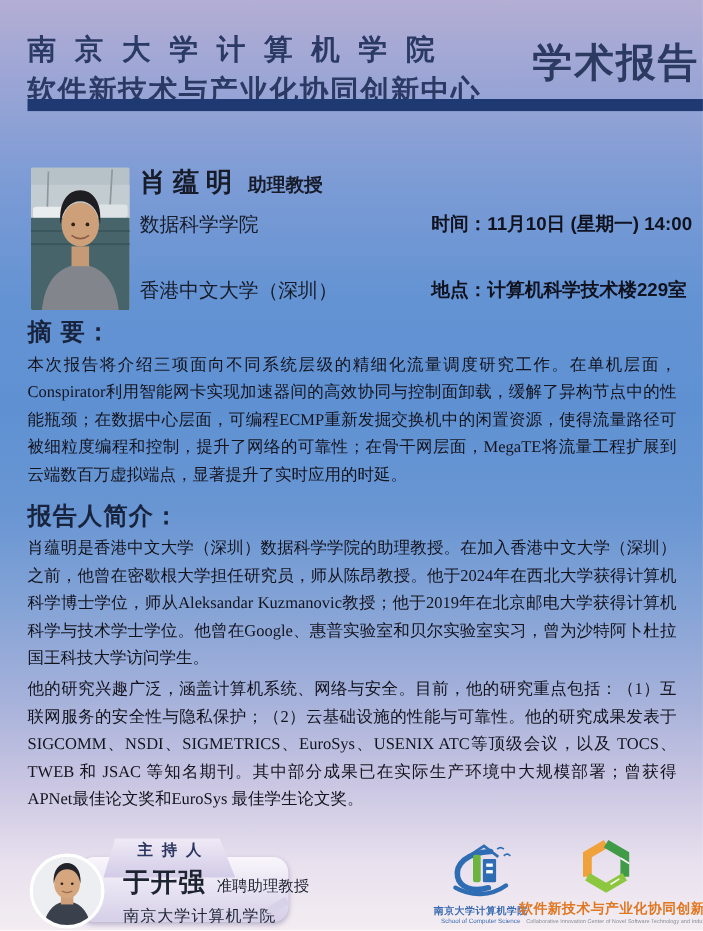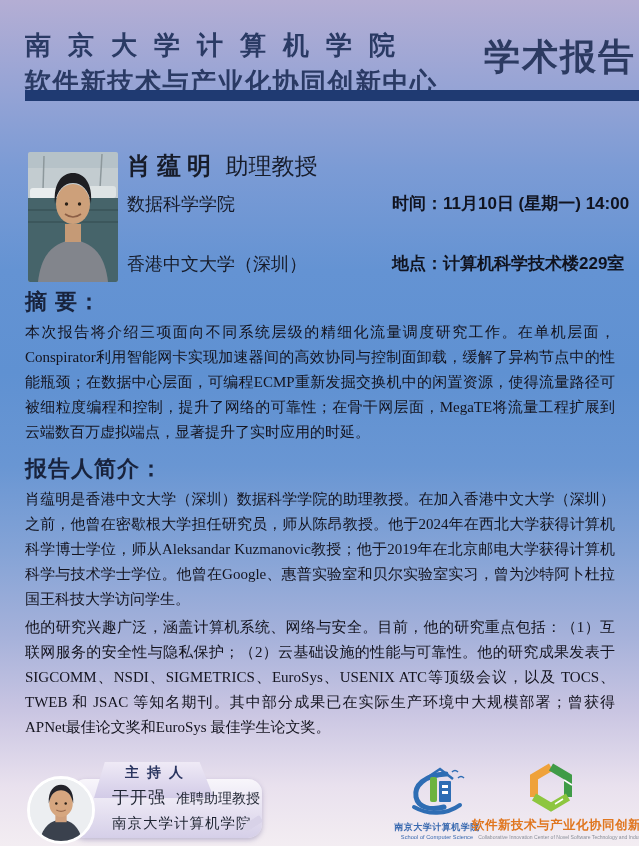--- a/index.html
+++ b/index.html
@@ -16,42 +16,42 @@
   .org-line1{font-size:26px;font-weight:bold;letter-spacing:17px;color:#2a3a64;white-space:nowrap;}
   .org-line2{font-size:26px;font-weight:bold;letter-spacing:1.5px;color:#2a3a64;white-space:nowrap;margin-top:2px;}
   .badge{font-size:36px;font-weight:bold;letter-spacing:2px;color:#2c3a61;white-space:nowrap;text-align:right;}
   .rule{left:25px;right:0;top:90px;height:11px;background:#1f3a72;}
   .title{left:0;right:0;top:104px;text-align:center;font-size:25px;font-weight:bold;letter-spacing:1px;color:#1d3057;}
   
   .speaker-photo{left:28px;top:152px;width:90px;height:130px;border-radius:2px;overflow:hidden;}
   .speaker-photo svg{display:block;}
   .name-row{left:127px;top:150px;white-space:nowrap;color:#171c2a;}
   .sp-name{font-size:24px;font-weight:bold;letter-spacing:6px;}
-  .sp-title{font-size:23px;font-weight:normal;margin-left:4px;}
+  .sp-title{font-size:17px;font-weight:bold;margin-left:4px;}
   .sp-dept{left:127px;top:192px;font-size:18px;color:#171c2a;}
   .sp-univ{left:127px;top:252px;font-size:18px;color:#171c2a;}
   .meta-time{left:392px;top:192px;font-size:17px;font-weight:bold;color:#10131f;white-space:nowrap;text-align:center;}
   .meta-loc{left:392px;top:252px;font-size:17px;font-weight:bold;color:#10131f;white-space:nowrap;}
   
   .content{left:25px;width:590px;top:287px;}
   .content h2{margin:0 0 3px 0;font-size:22px;font-weight:bold;letter-spacing:1px;color:#18233d;font-family:"Liberation Sans",sans-serif;}
   .content p{margin:0 0 3px 0;font-family:"Liberation Serif",serif;font-size:15px;line-height:25px;text-align:justify;color:#14141f;}
   .bio-h{margin-top:9px !important;}
   
   .host-card{left:72px;top:779px;width:190px;height:59px;border-radius:14px;
     background:linear-gradient(180deg,#f8f6fb 0%,#e6e1f1 55%,#d5cfe8 100%);
     box-shadow:0 2px 5px rgba(90,80,140,.35);}
   .host-tab{left:94px;top:762px;width:120px;height:36px;line-height:20px;text-align:center;
     background:linear-gradient(180deg,#efeaf6,#d2cbe7);
     clip-path:polygon(9% 0,88% 0,100% 100%,0 100%);
     font-size:14px;font-weight:bold;letter-spacing:8px;color:#2a3560;text-indent:8px;}
   .host-photo{left:27px;top:776px;width:68px;height:68px;border-radius:50%;overflow:hidden;
     border:3px solid #ffffff;box-sizing:border-box;z-index:3;background:#eceef1;}
   .host-lines{left:112px;top:786px;font-family:"Liberation Serif",serif;color:#1d2330;white-space:nowrap;}
-  .host-name{font-size:17px;font-weight:normal;letter-spacing:1px;}
+  .host-name{font-size:24px;font-weight:bold;letter-spacing:1px;}
   .host-title{font-size:14px;margin-left:6px;}
   .host-affil{font-size:14.5px;margin-top:5px;letter-spacing:1px;}
   .pencil{left:241px;top:820px;width:22px;height:8px;background:#d8d2e8;border-radius:2px;
     transform:rotate(-32deg);clip-path:polygon(0 50%,18% 0,100% 0,100% 100%,18% 100%);}
   
   .logo-fig{margin:0;text-align:center;}
   .nju-logo{left:390px;top:766px;width:94px;}
   .icc-logo{left:472px;top:762px;width:158px;}
   .logo-cn-blue{font-size:9px;font-weight:bold;color:#3a6ab0;letter-spacing:.5px;margin-top:1px;}
   .logo-en-blue{font-size:6px;color:#3a6ab0;transform:scale(.95);}

